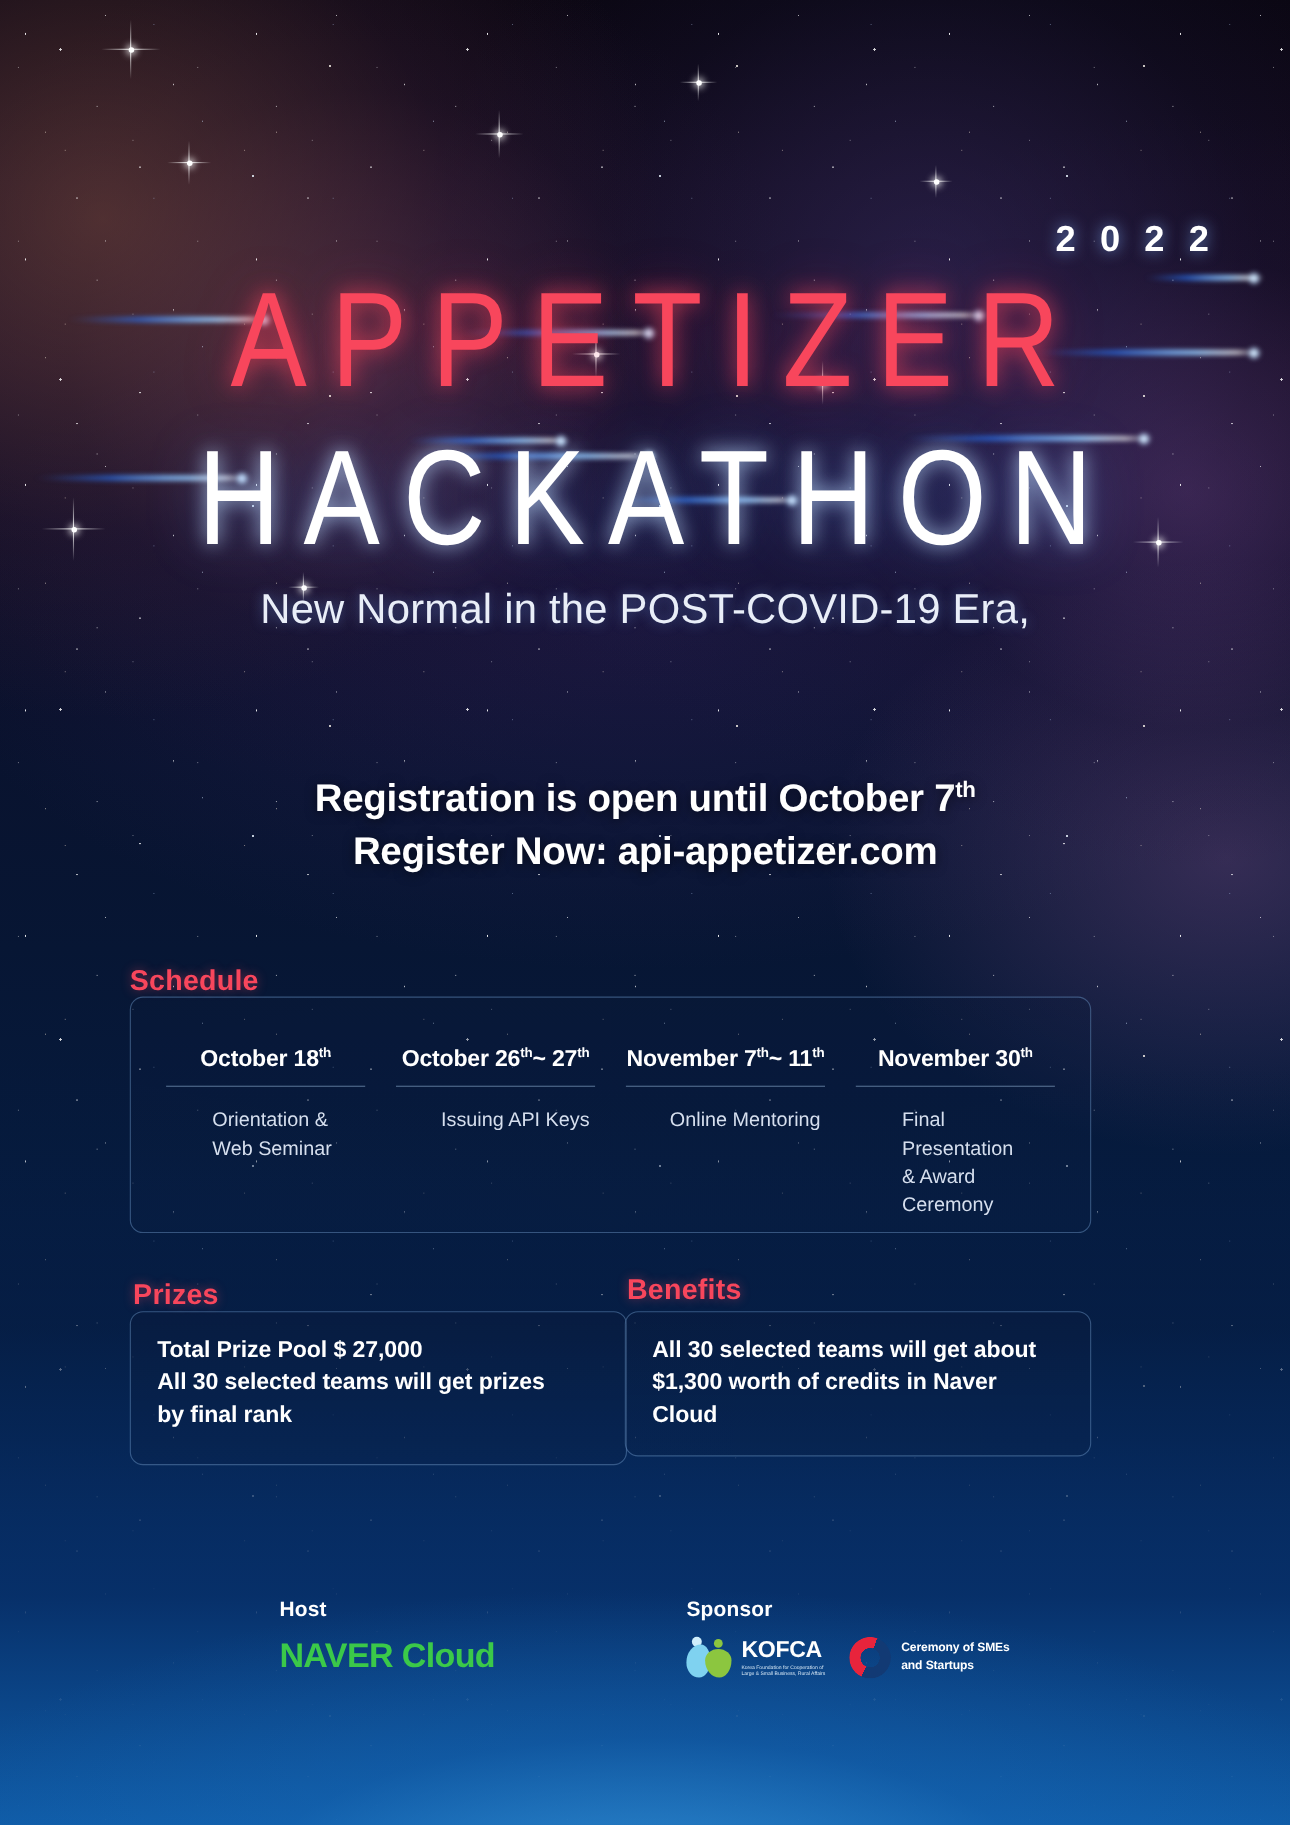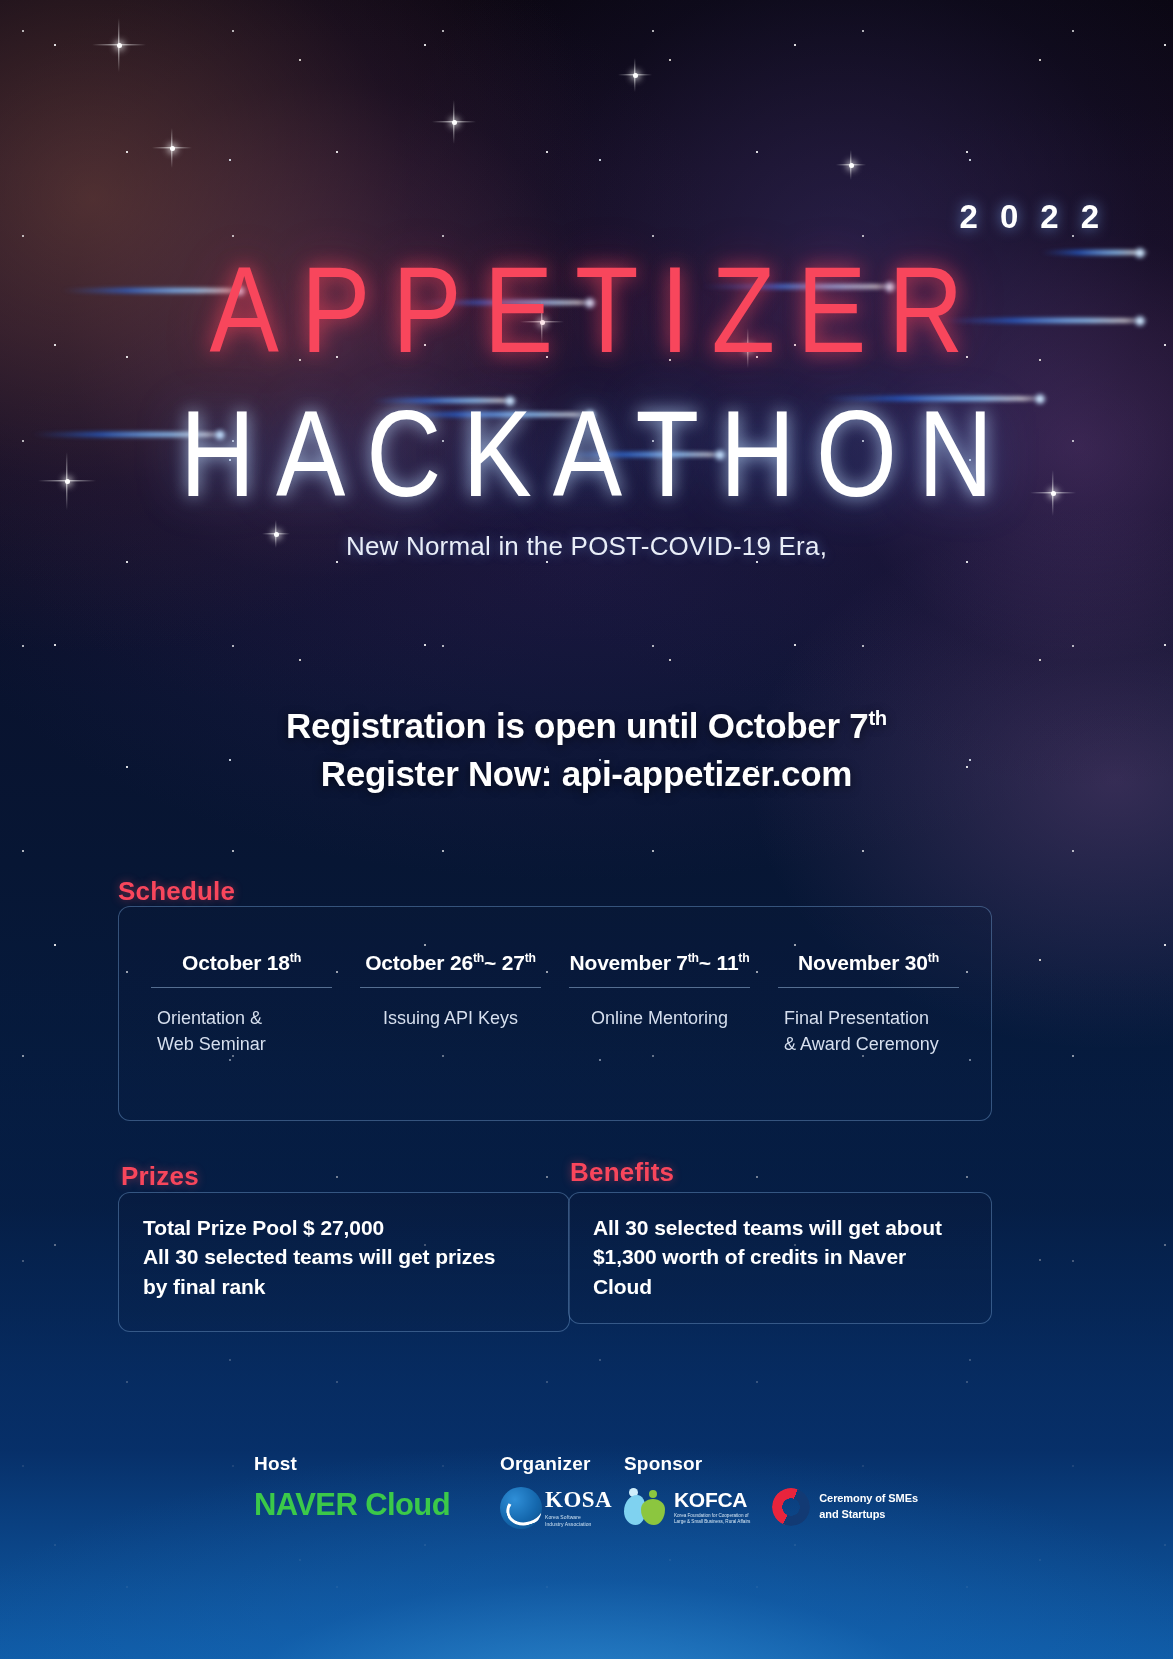--- a/index.html
+++ b/index.html
@@ -186,21 +186,21 @@
     padding-left: 21px;
   }
 
   
   .subtitle {
     position: absolute;
     left: 0; right: 0;
     top: 528px;
     text-align: center;
     color: #e9eef8;
-    font-size: 26px;
+    font-size: 38px;
     font-weight: 300;
     line-height: 1.42;
     letter-spacing: 0.2px;
     text-shadow: 0 0 12px rgba(120,170,255,0.45);
   }
   .subtitle span { display: block; }
 
   
   .registration {
     position: absolute;
@@ -279,20 +279,21 @@
     background: rgba(150,180,215,0.55);
   }
   .sched-desc {
     margin-top: 18px;
     color: #d6dfee;
     font-size: 18px;
     font-weight: 300;
     line-height: 1.42;
     text-align: left;
     padding-left: 6px;
+    margin-left: 36px;
   }
   .sched-col.center-desc .sched-desc { text-align: center; padding-left: 0; }
 
   
   .panel-body {
     padding: 20px 24px;
     color: #ffffff;
     font-size: 21px;
     font-weight: 700;
     line-height: 1.40;
@@ -598,35 +599,20 @@
     </div>
   </div>
 
   <div class="footer">
 
     <div class="footer-group" id="group-host">
       <div class="footer-cap">Host</div>
       <div class="naver-cloud">NAVER Cloud</div>
     </div>
 
-    <div class="footer-group" id="group-organizer">
-      <div class="footer-cap">Organizer</div>
-      <div class="logo-row">
-        <div class="logo-item kosa">
-          <div class="kosa-mark"></div>
-          <div class="kosa-text">
-            <div class="kosa-name">KOSA</div>
-            <div class="kosa-sub">
-              <div>Korea Software</div>
-              <div>Industry Association</div>
-            </div>
-          </div>
-        </div>
-      </div>
-    </div>
 
     <div class="footer-group" id="group-sponsor">
       <div class="footer-cap">Sponsor</div>
       <div class="logo-row">
 
         <div class="logo-item kofca">
           <div class="kofca-mark">
             <span class="dot-blue"></span>
             <span class="dot-green"></span>
             <span class="blob-blue"></span>

